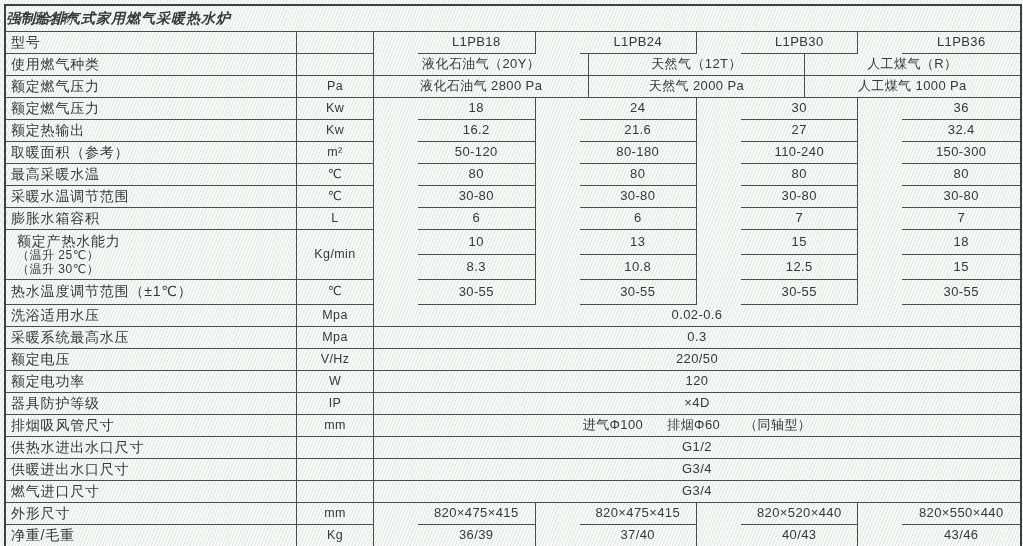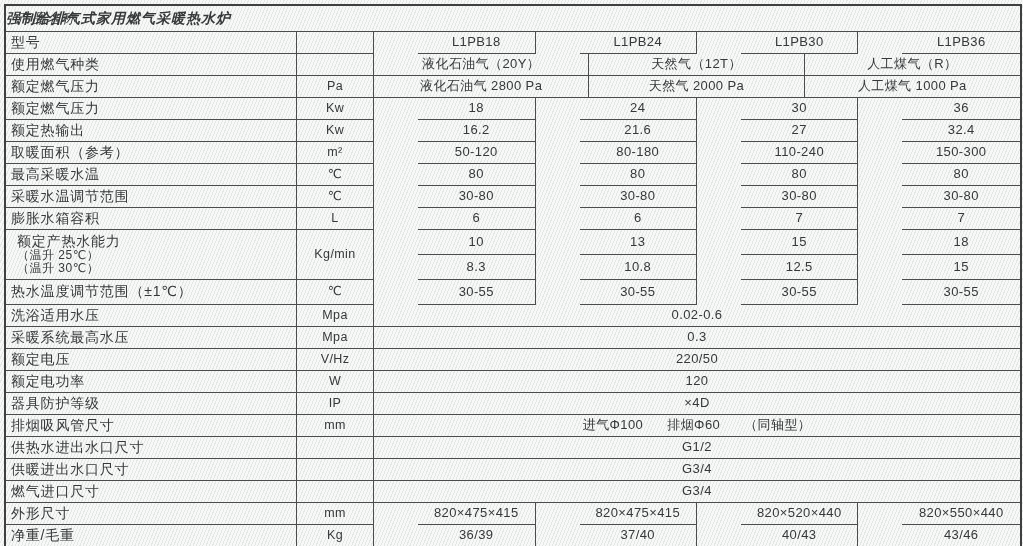--- a/index.html
+++ b/index.html
@@ -31,21 +31,21 @@
   .un{font-size:12.5px;}
   .s3{grid-column:span 3;margin-left:44px;}
   .s4{grid-column:span 4;}
   .s12{grid-column:span 12;}
   .rs2{grid-row:span 2;}
   .last{border-right:none;}
   .nb{border-bottom:none;}
   .full{grid-column:1 / 15;position:relative;border-right:none;font-style:italic;}
   .prod-label{position:absolute;left:11px;top:0;height:100%;display:flex;align-items:center;font-size:14px;letter-spacing:.8px;}
   .prod-title{width:100%;font-size:14px;font-weight:bold;letter-spacing:1px;}
-  .hw-label{flex-direction:column;align-items:flex-start;justify-content:center;padding:4px 0 4px 11px;}
+  .hw-label{flex-direction:column;align-items:flex-start;justify-content:space-between;padding:4px 0 4px 11px;}
   .hw-label .l1{font-size:14px;letter-spacing:.8px;}
   .hw-label .l2{font-size:12px;letter-spacing:.5px;}
 </style>
 </head>
 <body>
 
 <div class="tbl">
 
   <div class="c full">
     <span class="prod-label">产品名称</span>

